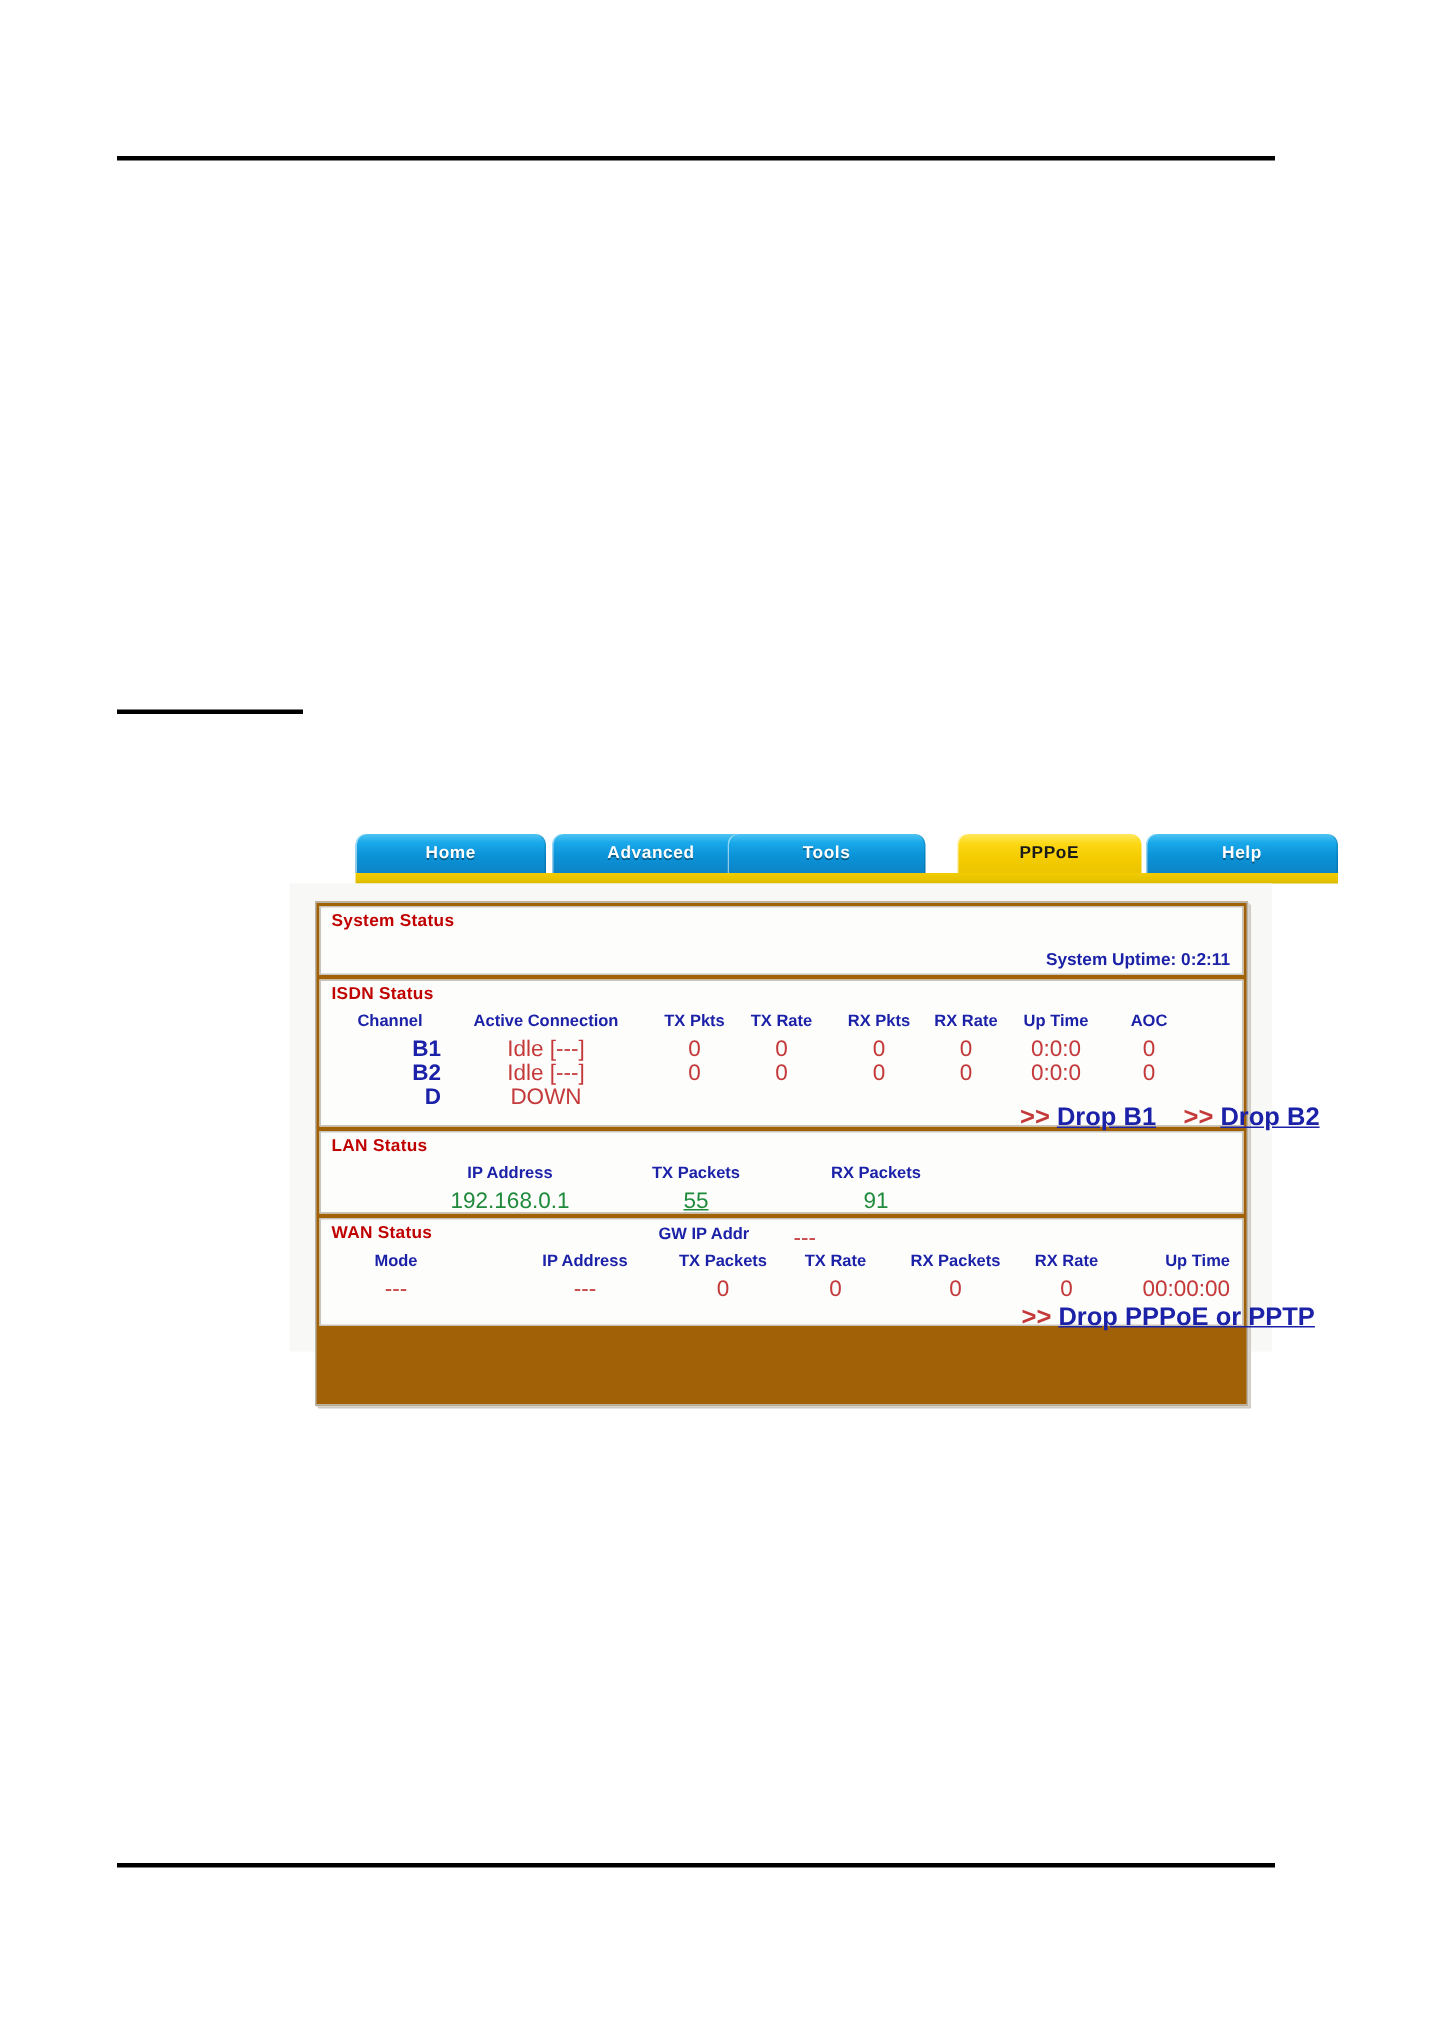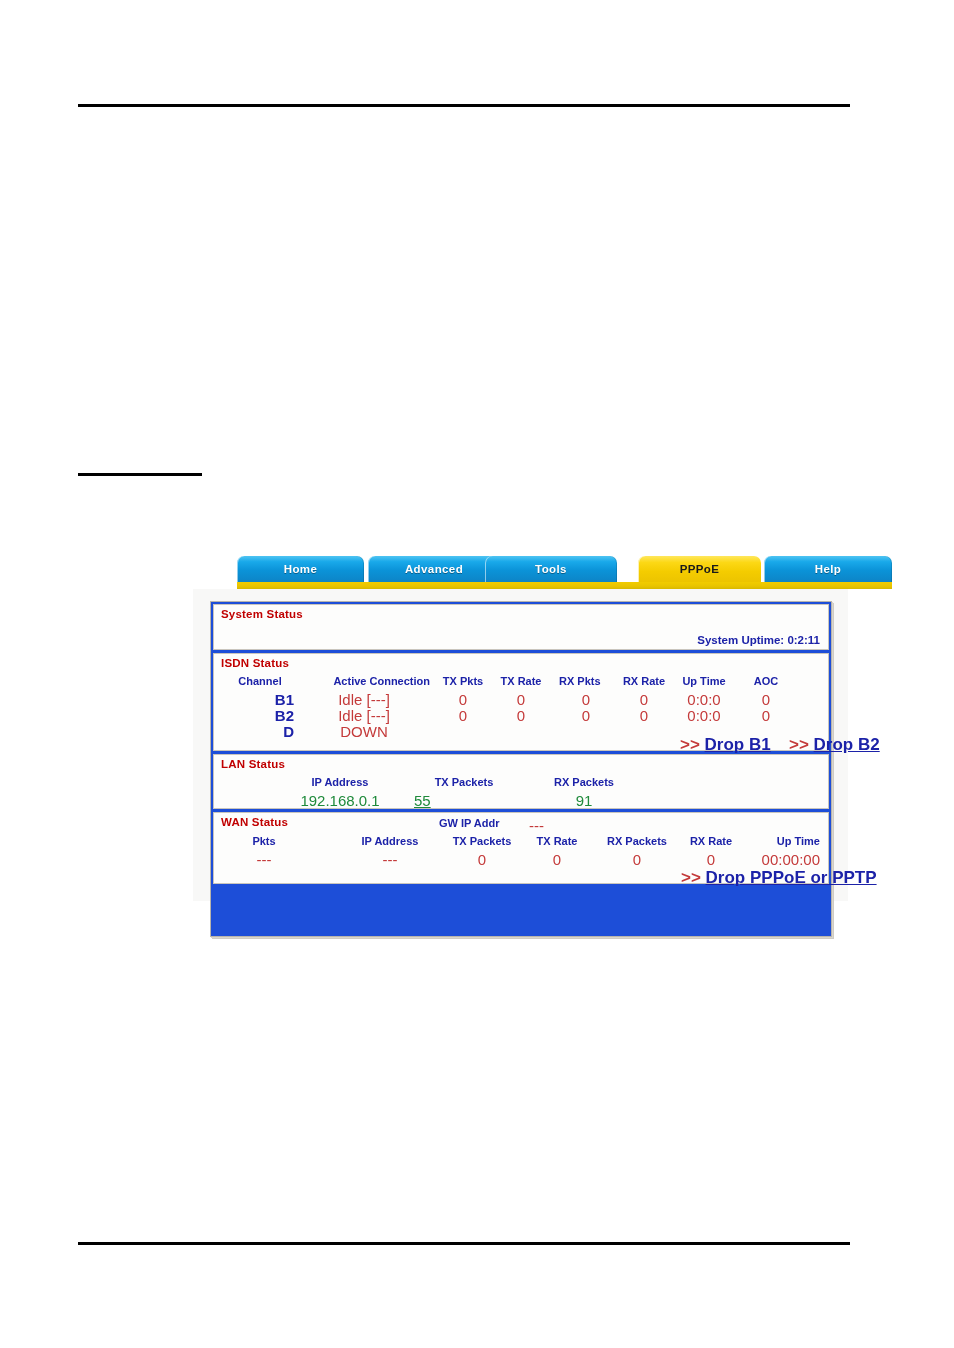--- a/index.html
+++ b/index.html
@@ -94,21 +94,21 @@
     background: #f8f8f7;
   }
   .panel-inner {
     position: absolute;
     left: 17px;
     top: 12px;
     width: 622px;
     height: 336px;
     border: 1px solid #b8b4ac;
     box-shadow: 1px 1px 0 #d9d6cf, 2px 2px 0 #cfccc4;
-    background: #1d4ed8;
+    background: #a16207;
     box-sizing: border-box;
   }
 
   .block {
     position: relative;
     border: 1px solid #c9c5bd;
     background: #fdfdfc;
     box-sizing: border-box;
     margin: 2px;
   }
@@ -189,24 +189,24 @@
 
       <div class="block" id="block-system">
         <div class="block-title">System Status</div>
         <div class="uptime">System Uptime: 0:2:11</div>
       </div>
 
       <div class="block" id="block-isdn">
         <div class="block-title">ISDN Status</div>
 
         <div class="cell hdr" style="left:12px;top:21px;width:68px;text-align:center;">Channel</div>
-        <div class="cell hdr" style="left:84px;top:21px;width:132px;text-align:right;">Active Connection</div>
+        <div class="cell hdr" style="left:84px;top:21px;width:132px;text-align:center;">Active Connection</div>
         <div class="cell hdr" style="left:222px;top:21px;width:54px;text-align:center;">TX Pkts</div>
         <div class="cell hdr" style="left:280px;top:21px;width:54px;text-align:center;">TX Rate</div>
-        <div class="cell hdr" style="left:345px;top:21px;width:54px;">RX Pkts</div>
+        <div class="cell hdr" style="left:345px;top:21px;width:54px;text-align:center;">RX Pkts</div>
         <div class="cell hdr" style="left:403px;top:21px;width:54px;text-align:center;">RX Rate</div>
         <div class="cell hdr" style="left:461px;top:21px;width:58px;text-align:center;">Up Time</div>
         <div class="cell hdr" style="left:528px;top:21px;width:48px;text-align:center;">AOC</div>
 
         <div class="cell val-blue" style="left:12px;top:37px;width:68px;text-align:right;">B1</div>
         <div class="cell val-red" style="left:84px;top:37px;width:132px;text-align:center;">Idle [---]</div>
         <div class="cell val-red" style="left:222px;top:37px;width:54px;text-align:center;">0</div>
         <div class="cell val-red" style="left:280px;top:37px;width:54px;text-align:center;">0</div>
         <div class="cell val-red" style="left:345px;top:37px;width:54px;text-align:center;">0</div>
         <div class="cell val-red" style="left:403px;top:37px;width:54px;text-align:center;">0</div>
@@ -236,31 +236,31 @@
       </div>
 
       <div class="block" id="block-lan">
         <div class="block-title">LAN Status</div>
 
         <div class="cell hdr" style="left:74px;top:21px;width:104px;text-align:center;">IP Address</div>
         <div class="cell hdr" style="left:200px;top:21px;width:100px;text-align:center;">TX Packets</div>
         <div class="cell hdr" style="left:320px;top:21px;width:100px;text-align:center;">RX Packets</div>
 
         <div class="cell val-green" style="left:74px;top:37px;width:104px;text-align:center;">192.168.0.1</div>
-        <div class="cell val-green" style="left:200px;top:37px;width:100px;text-align:left;text-decoration:underline;">55</div>
+        <div class="cell val-green" style="left:200px;top:37px;width:100px;text-align:center;text-decoration:underline;">55</div>
         <div class="cell val-green" style="left:320px;top:37px;width:100px;text-align:center;">91</div>
       </div>
 
       <div class="block" id="block-wan">
         <div class="block-title">WAN Status</div>
 
         <div class="cell hdr" style="left:225px;top:4px;">GW IP Addr</div>
         <div class="cell val-red" style="left:315px;top:4px;">---</div>
 
-        <div class="cell hdr" style="left:10px;top:22px;width:80px;text-align:center;">Pkts</div>
+        <div class="cell hdr" style="left:10px;top:22px;width:80px;text-align:center;">Mode</div>
         <div class="cell hdr" style="left:130px;top:22px;width:92px;text-align:center;">IP Address</div>
         <div class="cell hdr" style="left:228px;top:22px;width:80px;text-align:center;">TX Packets</div>
         <div class="cell hdr" style="left:312px;top:22px;width:62px;text-align:center;">TX Rate</div>
         <div class="cell hdr" style="left:382px;top:22px;width:82px;text-align:center;">RX Packets</div>
         <div class="cell hdr" style="left:466px;top:22px;width:62px;text-align:center;">RX Rate</div>
         <div class="cell hdr" style="left:540px;top:22px;width:66px;text-align:right;">Up Time</div>
 
         <div class="cell val-red" style="left:10px;top:38px;width:80px;text-align:center;">---</div>
         <div class="cell val-red" style="left:130px;top:38px;width:92px;text-align:center;">---</div>
         <div class="cell val-red" style="left:228px;top:38px;width:80px;text-align:center;">0</div>

